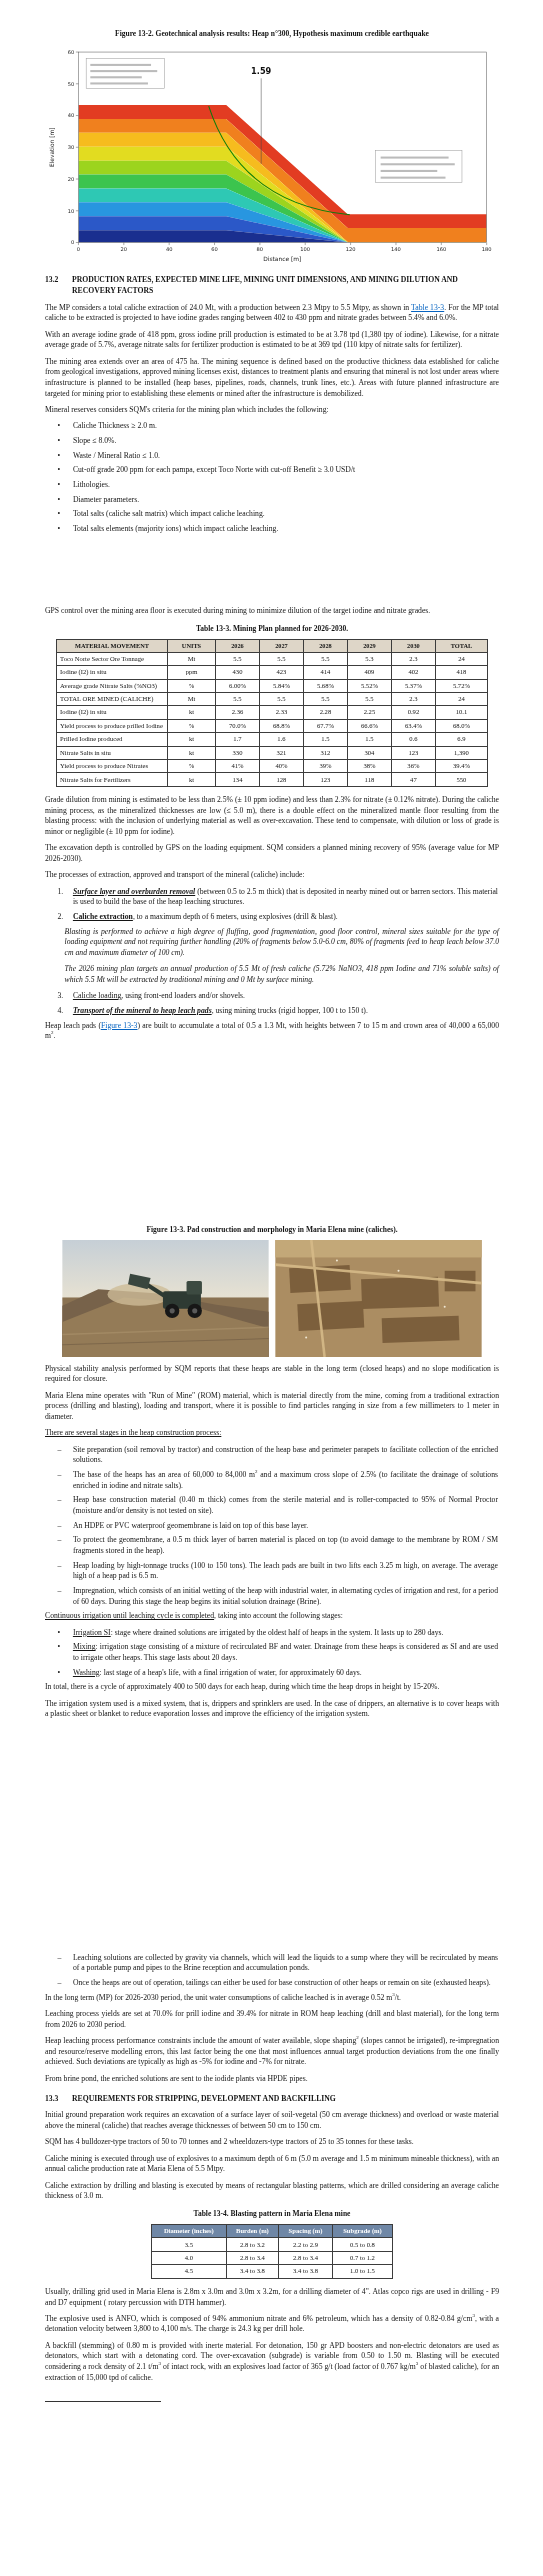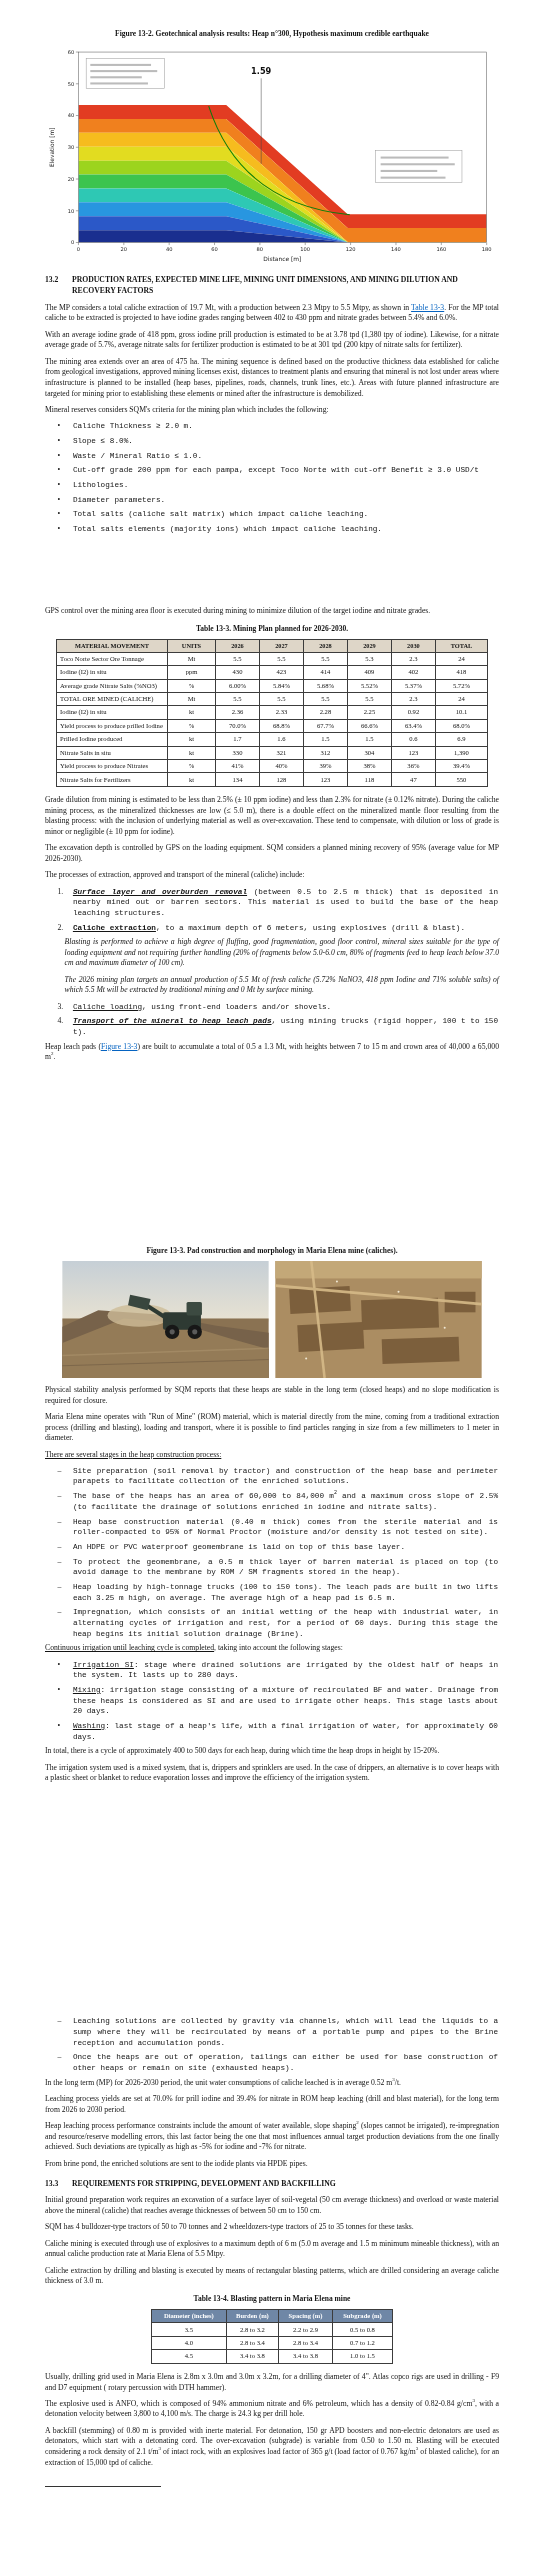--- a/index.html
+++ b/index.html
@@ -9,21 +9,21 @@
     font-family:"Liberation Serif", serif; color:#141414;
   }
   .doc { padding:21.6px 45px 46px 45px; }
   .para { font-size:7.7px; line-height:1.38; text-align:justify; margin:0 0 5.7px 0; }
   .para.indent { margin-left:19.6px;font-style:italic; }
   .caption { font-size:7.5px; font-weight:bold; text-align:center; margin:7.2px 0 5.2px 0; line-height:1.3; }
   h2.h { font-size:7.7px; font-weight:bold; margin:9.3px 0 6.2px 0; padding-left:27px; text-indent:-27px; line-height:1.4; }
   .hnum { display:inline-block; width:27px; text-indent:0; }
   .li { display:flex; margin:0 0 4.1px 0; }
   .li .mk { flex:none; width:15.5px; margin-left:12.4px; font-size:7.7px; line-height:1.38; }
-  .li .tx { flex:1; font-size:7.7px; line-height:1.38; text-align:justify; padding-right:1px;font-family:Liberation Mono, monospace; }
+  .li .tx { flex:1; font-size:7.7px; line-height:1.38; text-align:justify; padding-right:1px; }
   .b { font-weight:bold; } .i { font-style:italic; } .u { text-decoration:underline; }
   .link { color:#0563c1; text-decoration:underline; cursor:pointer; }
   sup { font-size:0.65em; line-height:0; }
   .figwrap { display:flex; justify-content:flex-start; margin:2.1px 0 5.2px 0;text-decoration:underline; }
   .photo-row { display:flex; gap:6.2px; justify-content:center; margin:1px 0 7.2px 0; }
   .tblwrap { display:flex; justify-content:center; margin:1px 0 8.2px 0; }
   table { border-collapse:collapse; font-size:6.6px; line-height:1.25; }
   td,th { border:0.5px solid #3c3c3c; padding:2.1px 3.1px; text-align:center; vertical-align:middle; }
   table.t3 { width:432px; }
   .t3 thead th { background:#ded6c8; font-weight:bold; font-size:6.3px; }
@@ -113,22 +113,22 @@
             <line x1="60" x2="65" y1="76.66666666666669" y2="76.66666666666669" stroke="#555555"></line>
             <text x="57" y="80.16666666666669" text-anchor="end">50</text>
             <line x1="60" x2="65" y1="15" y2="15" stroke="#555555"></line>
             <text x="57" y="18.5" text-anchor="end">60</text>
           </g>
       <text x="461" y="421" text-anchor="middle" font-size="11.5" fill="#222222">Distance [m]</text>
       <text x="18" y="200" text-anchor="middle" font-size="11.5" fill="#222222" transform="rotate(-90 18 200)">Elevation [m]</text>
     </svg>
   </div>
 <h2 class="h"><span class="hnum">13.2</span><span>PRODUCTION RATES, EXPECTED MINE LIFE, MINING UNIT DIMENSIONS, AND MINING DILUTION AND RECOVERY FACTORS</span></h2>
-      <p class="para"><span>The MP considers a total caliche extraction of 19.7 Mt, with a production between 2.3 Mtpy to 5.5 Mtpy, as shown in </span><span class="link">Table 13-3</span><span>. For the MP total caliche to be extracted is projected to have iodine grades ranging between 402 to 430 ppm and nitrate grades between 5.4% and 6.0%.</span></p>
-      <p class="para"><span>With an average iodine grade of 418 ppm, gross iodine prill production is estimated to be at 3.78 tpd (1,380 tpy of iodine). Likewise, for a nitrate average grade of 5.7%, average nitrate salts for fertilizer production is estimated to be at 301 tpd (200 ktpy of nitrate salts for fertilizer).</span></p>
+      <p class="para"><span>The MP considers a total caliche extraction of 24.0 Mt, with a production between 2.3 Mtpy to 5.5 Mtpy, as shown in </span><span class="link">Table 13-3</span><span>. For the MP total caliche to be extracted is projected to have iodine grades ranging between 402 to 430 ppm and nitrate grades between 5.4% and 6.0%.</span></p>
+      <p class="para"><span>With an average iodine grade of 418 ppm, gross iodine prill production is estimated to be at 3.78 tpd (1,380 tpy of iodine). Likewise, for a nitrate average grade of 5.7%, average nitrate salts for fertilizer production is estimated to be at 369 tpd (110 ktpy of nitrate salts for fertilizer).</span></p>
       <p class="para"><span>The mining area extends over an area of 475 ha. The mining sequence is defined based on the productive thickness data established for caliche from geological investigations, approved mining licenses exist, distances to treatment plants and ensuring that mineral is not lost under areas where infrastructure is planned to be installed (heap bases, pipelines, roads, channels, trunk lines, etc.). Areas with future planned infrastructure are targeted for mining prior to establishing these elements or mined after the infrastructure is demobilized.</span></p>
       <p class="para"><span>Mineral reserves considers SQM's criteria for the mining plan which includes the following:</span></p>
       <div>
         <div class="li">
           <span class="mk">•</span>
           <span class="tx"><span>Caliche Thickness ≥ 2.0 m.</span></span>
         </div>
         <div class="li">
           <span class="mk">•</span>
           <span class="tx"><span>Slope ≤ 8.0%.</span></span>

